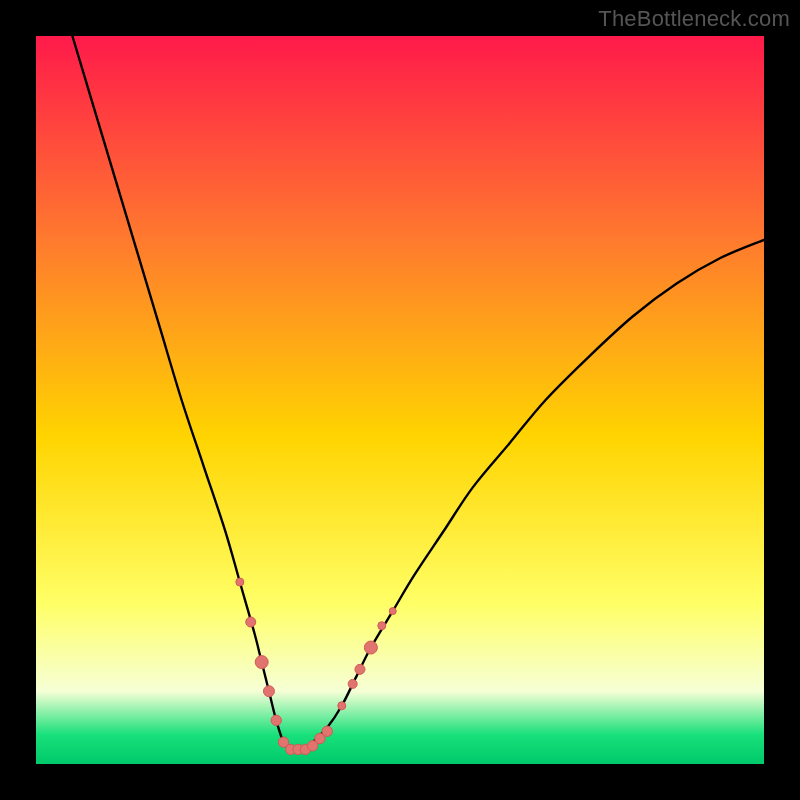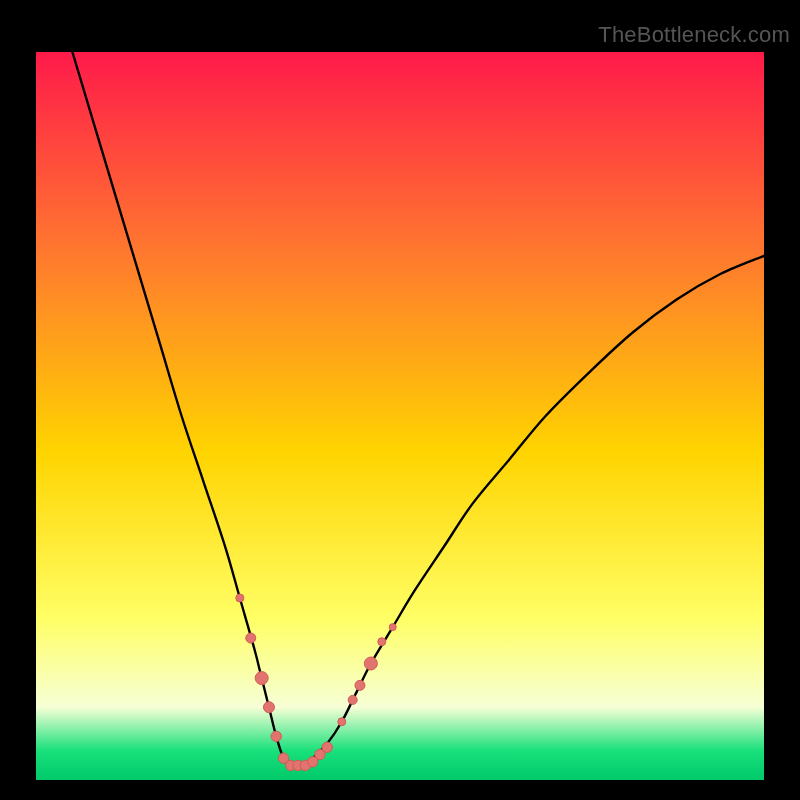--- a/index.html
+++ b/index.html
@@ -2,21 +2,20 @@
 <html><head>
 <meta charset="utf-8">
 <style>
   * { margin: 0; padding: 0; box-sizing: border-box; }
   html, body { width: 800px; height: 800px; overflow: hidden; background: #000; }
   .stage {
     position: relative;
     width: 800px;
     height: 572px;
     background: #000;
-    margin-top: 16px;
   }
   .watermark {
     position: absolute;
     top: 6px;
     right: 10px;
     font-family: Arial, Helvetica, sans-serif;
     font-size: 22px;
     color: #555555;
     letter-spacing: 0.2px;
     user-select: none;

